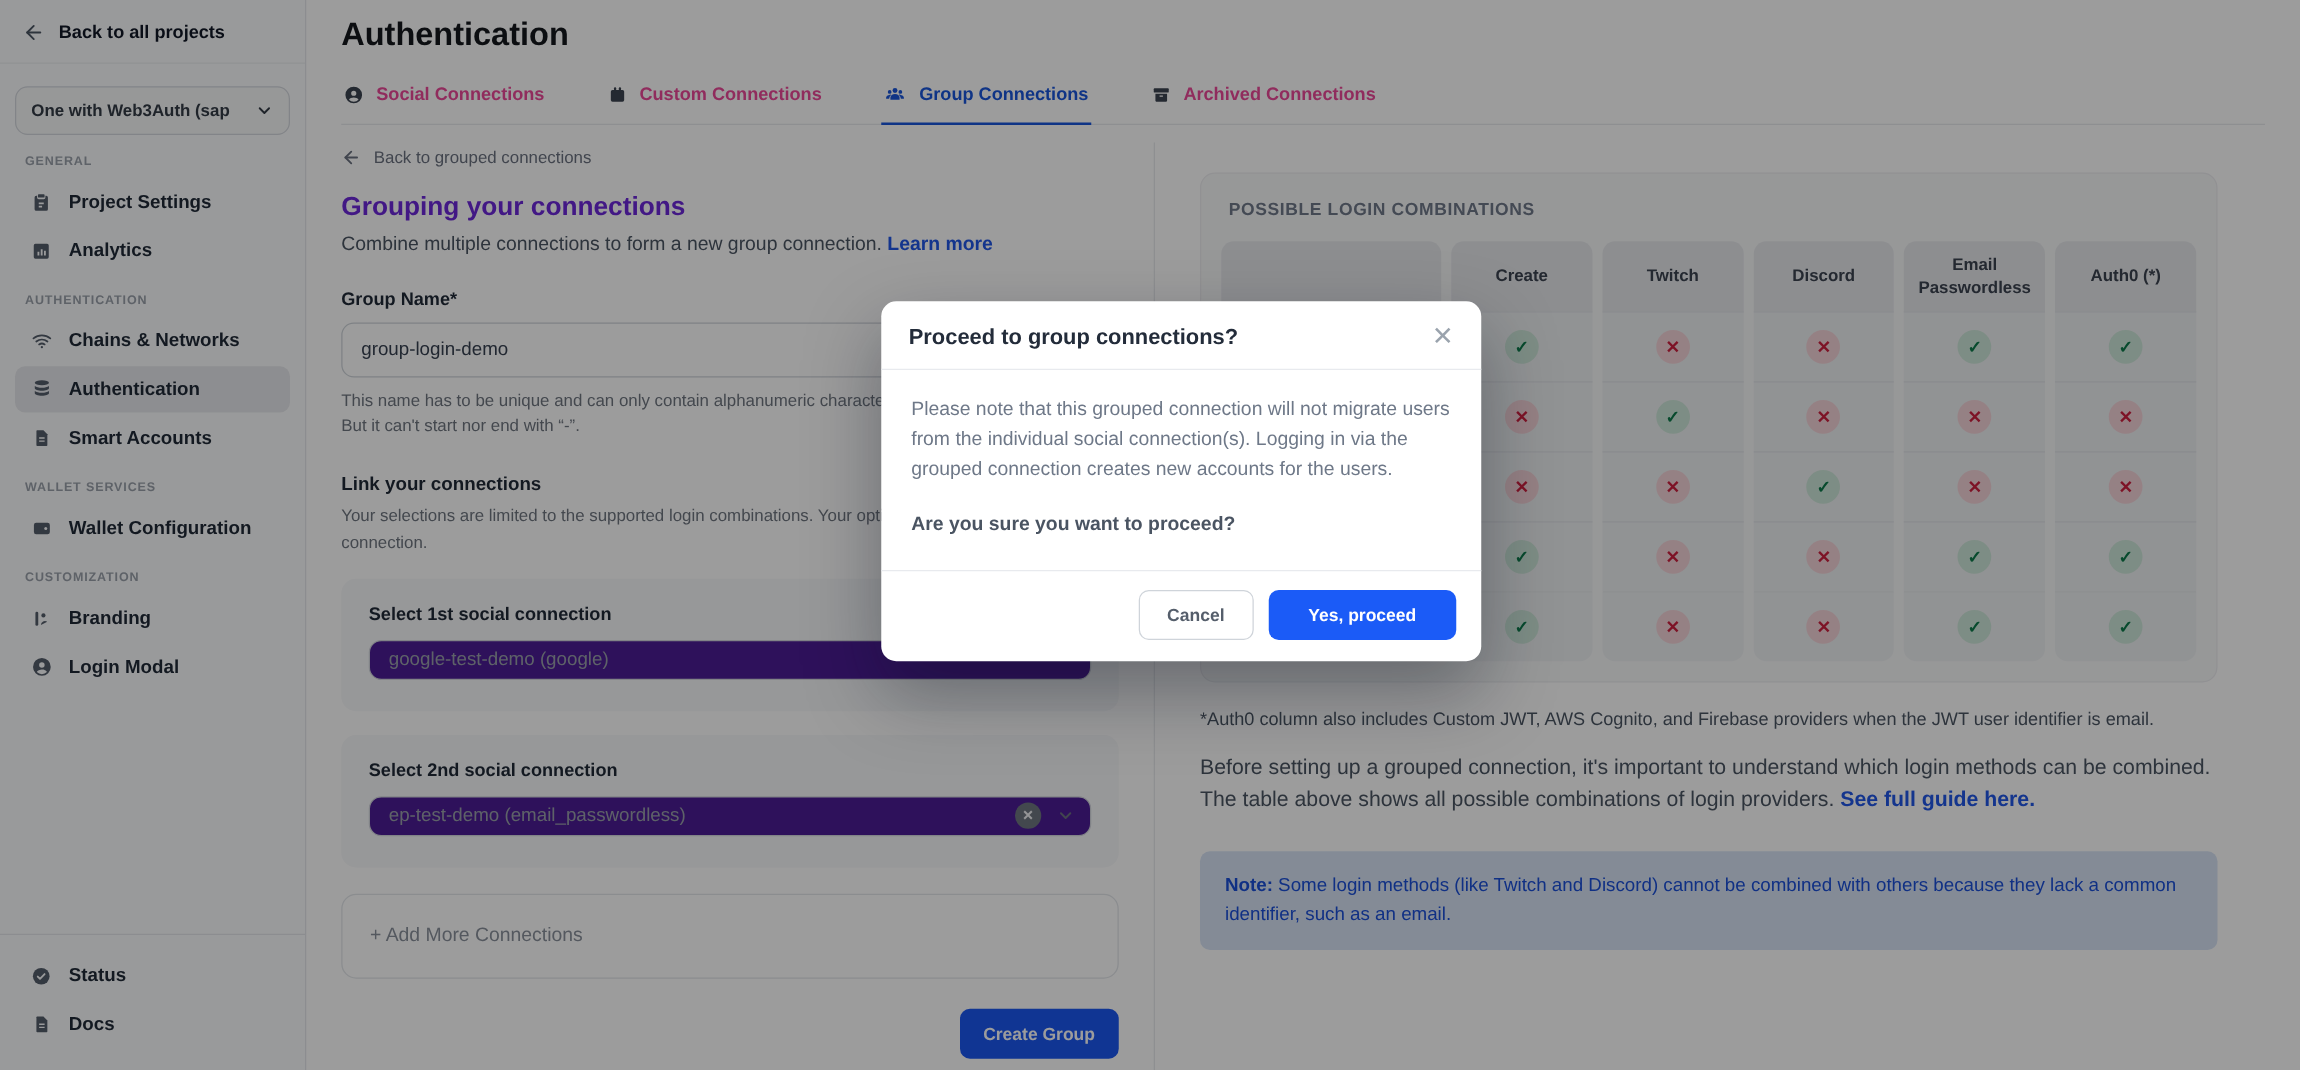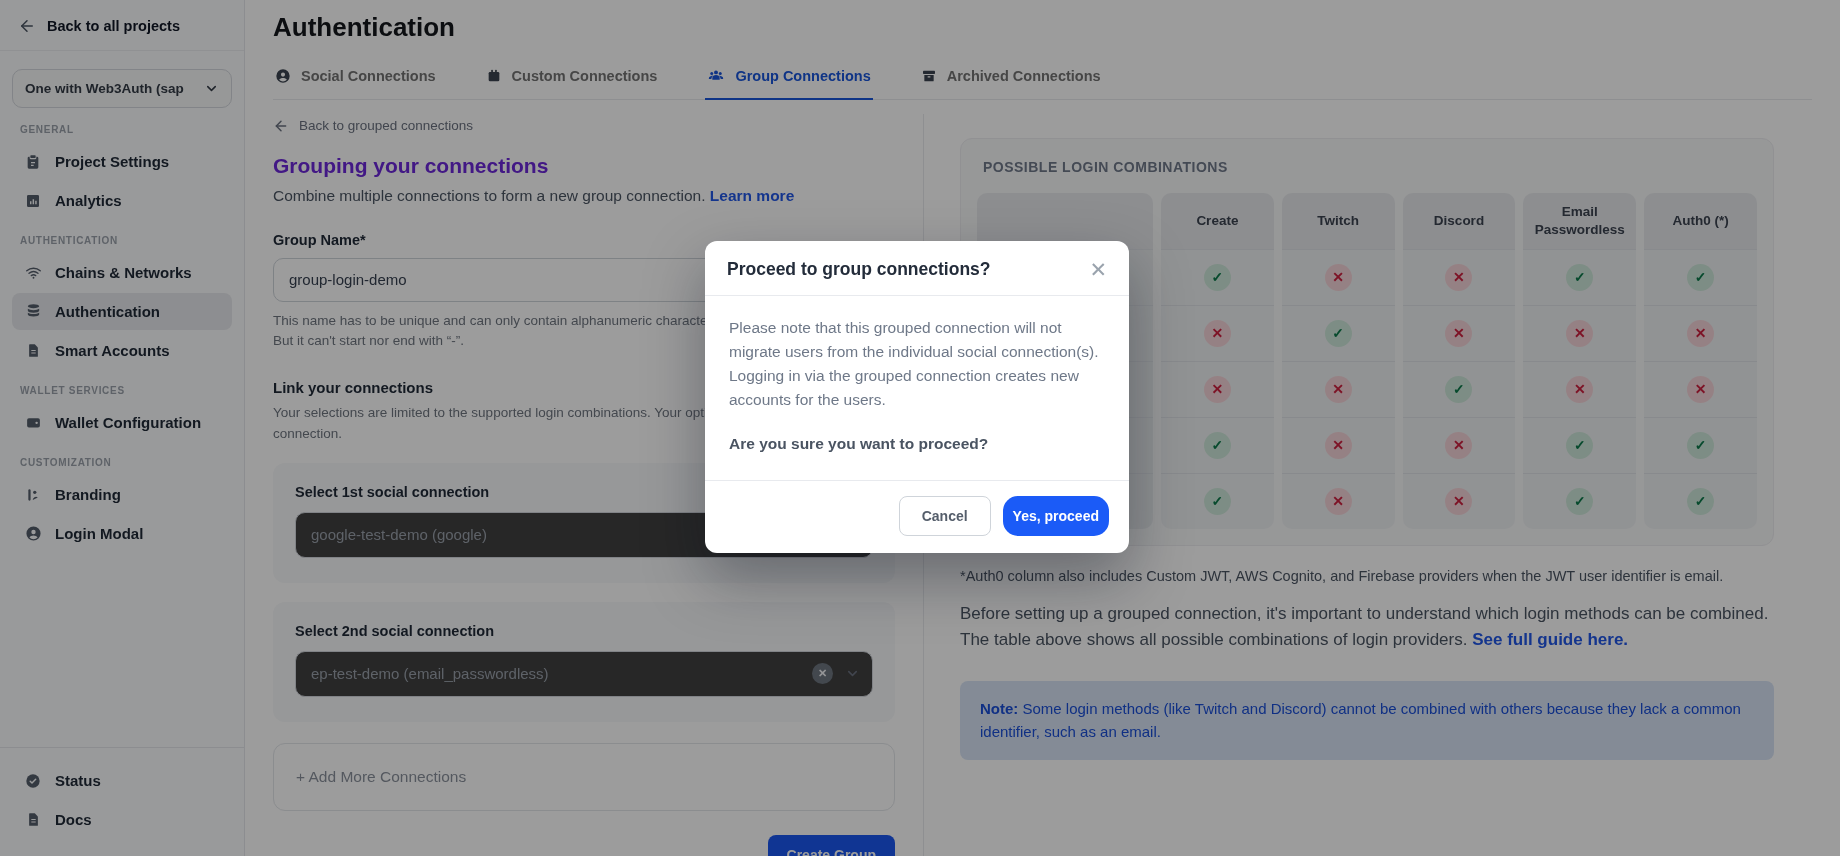--- a/index.html
+++ b/index.html
@@ -31,21 +31,21 @@
   .sb-item .icn { color:#545d6b; display:flex; width:18px; justify-content:center; }
   .icn svg { display:block; }
   .sb-footer { border-top:1px solid #e5e7eb; padding:12px 12px 16px; }
 
   
   .content { flex:1; display:flex; flex-direction:column; min-width:0; }
   .content-header { padding:12px 28px 0; }
   .page-title { font-size:26px; font-weight:800; color:#14171c; margin-bottom:16px; }
   .tabs { display:flex; gap:46px; border-bottom:1px solid #e8eaee; }
   .tab { display:flex; align-items:center; gap:10px; padding:8px 2px 13px;
-         font-size:14.5px; font-weight:700; color:#737373; cursor:pointer; }
+         font-size:14.5px; font-weight:700; color:#ec4899; cursor:pointer; }
   .tab .icn { color:#3c4450; }
   .tab.active { color:#1a56db; border-bottom:2.5px solid #1a56db; margin-bottom:-1.5px; }
   .tab.active .icn { color:#1a56db; }
 
   
   .page { flex:1; display:flex; padding:14px 28px 0; min-height:0; }
   .left-col { width:650px; min-width:650px; padding-right:28px; }
   .right-col { flex:1; border-left:1px solid #e8eaee; padding:10px 38px 0 36px; min-width:0; }
 
   .back-link { display:flex; align-items:center; gap:10px; color:#6b7280;
@@ -55,21 +55,21 @@
   .link { color:#2257e7; font-weight:600; text-decoration:none; cursor:pointer; }
   .field-label { font-size:14.5px; font-weight:700; color:#1f2937; margin:27px 0 10px; }
   .text-input { width:100%; height:44px; border:1px solid #cfd4da; border-radius:10px;
                 padding:0 15px; font-size:15px; color:#374151; background:#fff;
                 font-family:inherit; }
   .helper { font-size:13.5px; color:#6f7680; line-height:1.55; margin-top:9px; }
   .link-heading { font-size:15px; font-weight:700; color:#1f2937; margin-top:27px; }
   .link-helper { font-size:13.5px; color:#6f7680; line-height:1.5; margin-top:7px; }
   .select-card { background:#f7f8fa; border-radius:12px; padding:21px 22px 25px; margin-top:19px; }
   .select-label { font-size:14.5px; font-weight:700; color:#1f2937; margin-bottom:12px; }
-  .select-box { display:flex; align-items:center; height:46px; background:#404040;
+  .select-box { display:flex; align-items:center; height:32px; background:#4c1d95;
                 border:1px solid #d3d7dd; border-radius:10px; padding:0 12px 0 15px;
                 color:#9aa1ab; font-size:15px; cursor:pointer; }
   .select-box .val { flex:1; white-space:nowrap; overflow:hidden; }
   .clear-btn { width:21px; height:21px; border-radius:50%; background:#6e7680; color:#f2f3f5;
                display:flex; align-items:center; justify-content:center; font-size:11px;
                font-weight:700; margin-right:12px; cursor:pointer; }
   .chev { color:#6b7280; display:flex; }
   .add-more { margin-top:21px; border:1px solid #e3e6ea; border-radius:12px;
               padding:24px 22px; color:#8a919c; font-size:15.5px; cursor:pointer; }
   .cta-row { display:flex; justify-content:flex-end; margin-top:24px; }
@@ -96,34 +96,34 @@
   .mark.yes { background:#cde7d9; color:#0c7a4b; }
   .mark.no  { background:#f4d3d8; color:#cd1f3e; }
   .footnote { font-size:14.5px; color:#4b5563; margin-top:22px; }
   .guide { font-size:17px; color:#4b5563; margin-top:17px; line-height:1.55; }
   .note-box { margin-top:28px; background:#d8e4f6; border-radius:8px; padding:16px 20px;
               color:#1b4fd8; font-size:15px; line-height:1.55; }
   .note-box b { font-weight:700; }
 
   
   .backdrop { position:absolute; inset:0; background:rgba(0,0,0,.39); z-index:40; }
-  .modal { position:absolute; left:705px; top:241px; width:424px; z-index:50;
+  .modal { position:absolute; left:705px; top:241px; width:480px; z-index:50;
            background:#fff; border-radius:12px; box-shadow:0 25px 60px rgba(10,15,30,.35); }
   .modal-head { display:flex; justify-content:space-between; align-items:flex-start;
                 padding:18px 22px 15px; border-bottom:1px solid #e8eaee; }
   .modal-title { font-size:17.5px; font-weight:700; color:#232c3a; }
   .modal-close { color:#9aa3ad; font-size:21px; line-height:1; cursor:pointer;
                  background:none; border:none; font-family:inherit; padding:0 0 0 10px; }
   .modal-body { padding:20px 24px 2px; color:#6e7888; font-size:15.5px; line-height:1.55; }
   .modal-q { font-weight:700; color:#4a5462; font-size:15.5px; margin:20px 0 22px; }
   .modal-foot { border-top:1px solid #e8eaee; padding:15px 20px 17px; display:flex;
                 justify-content:flex-end; gap:12px; }
   .btn-outline { border:1px solid #cfd4da; background:#fff; color:#555e6b;
                  padding:11px 22px; }
-  .btn-blue { background:#1b5bf7; color:#fff; padding:11px 10px;border-radius:15px; }
+  .btn-blue { background:#1b5bf7; color:#fff; padding:11px 32px; }
 </style>
 </head>
 <body>
 
 <div class="app">
 
   <aside class="sidebar">
     <div class="sb-back">
       <span class="icn">
         <svg width="18" height="18" viewBox="0 0 24 24" fill="none" stroke="currentColor" stroke-width="2" stroke-linecap="round" stroke-linejoin="round">

